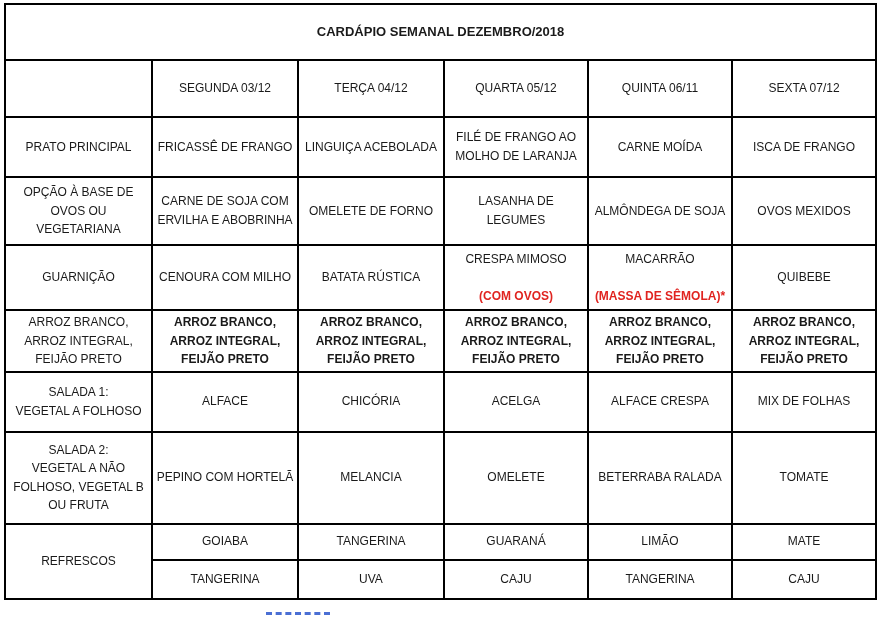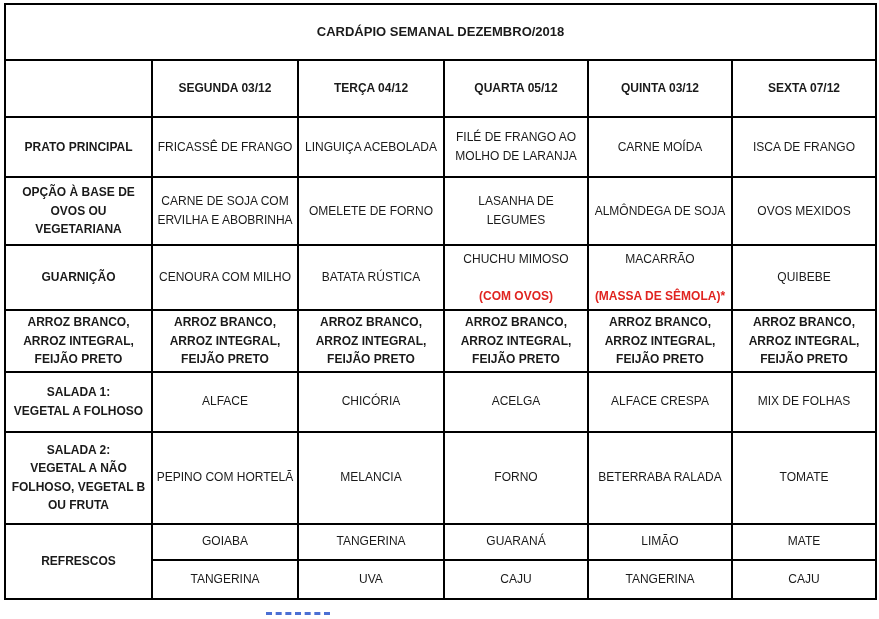--- a/index.html
+++ b/index.html
@@ -35,21 +35,21 @@
     padding: 2px 3px;
     white-space: pre-line;
     overflow: hidden;
   }
   tr.title-row td {
     font-weight: bold;
     font-size: 13px;
     white-space: normal;
   }
   td.day-header, td.row-label {
-    font-weight: bold;
+    font-weight: normal;
     font-size: 12.5px;
   }
   td.bold-cell { font-weight: bold; }
   .cell-note {
     display: block;
     color: #e02420;
     font-weight: bold;
     margin-top: 18px;
   }
   .cell-note:empty { display: none; }
@@ -93,21 +93,21 @@
     <tbody>
         <tr class="title-row" style="height:56px">
       <td colspan="6">CARDÁPIO SEMANAL DEZEMBRO/2018</td>
     </tr>
 
     <tr style="height:57px">
       <td></td>
       <td class="day-header">SEGUNDA 03/12</td>
       <td class="day-header">TERÇA 04/12</td>
       <td class="day-header">QUARTA 05/12</td>
-      <td class="day-header">QUINTA 03/12</td>
+      <td class="day-header">QUINTA 06/11</td>
       <td class="day-header">SEXTA 07/12</td>
     </tr>
 
     <tr style="height:60px">
       <td class="row-label">PRATO PRINCIPAL</td>
       <td>FRICASSÊ DE FRANGO</td>
       <td>LINGUIÇA ACEBOLADA</td>
       <td>FILÉ DE FRANGO AO
 MOLHO DE LARANJA</td>
       <td>CARNE MOÍDA</td>
@@ -124,21 +124,21 @@
       <td>LASANHA DE
 LEGUMES</td>
       <td>ALMÔNDEGA DE SOJA</td>
       <td>OVOS MEXIDOS</td>
     </tr>
 
     <tr style="height:65px">
       <td class="row-label">GUARNIÇÃO</td>
       <td><span>CENOURA COM MILHO</span></td>
       <td><span>BATATA RÚSTICA</span></td>
-      <td><span>CHUCHU MIMOSO</span><span class="cell-note">(COM OVOS)</span></td>
+      <td><span>CRESPA MIMOSO</span><span class="cell-note">(COM OVOS)</span></td>
       <td><span>MACARRÃO</span><span class="cell-note">(MASSA DE SÊMOLA)*</span></td>
       <td><span>QUIBEBE</span></td>
     </tr>
 
     <tr style="height:61px">
       <td class="row-label">ARROZ BRANCO,
 ARROZ INTEGRAL,
 FEIJÃO PRETO</td>
       <td class="bold-cell">ARROZ BRANCO,
 ARROZ INTEGRAL,
@@ -167,21 +167,21 @@
       <td>MIX DE FOLHAS</td>
     </tr>
 
     <tr style="height:92px">
       <td class="row-label">SALADA 2:
 VEGETAL A NÃO
 FOLHOSO, VEGETAL B
 OU FRUTA</td>
       <td>PEPINO COM HORTELÃ</td>
       <td>MELANCIA</td>
-      <td>FORNO</td>
+      <td>OMELETE</td>
       <td>BETERRABA RALADA</td>
       <td>TOMATE</td>
     </tr>
 
     <tr style="height:36px">
       <td class="row-label" rowspan="2">REFRESCOS</td>
       <td>GOIABA</td>
       <td>TANGERINA</td>
       <td>GUARANÁ</td>
       <td>LIMÃO</td>

